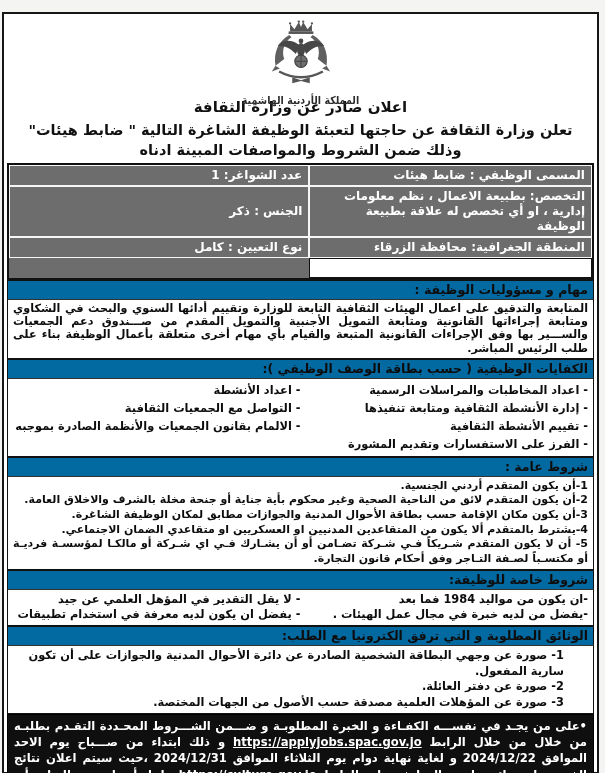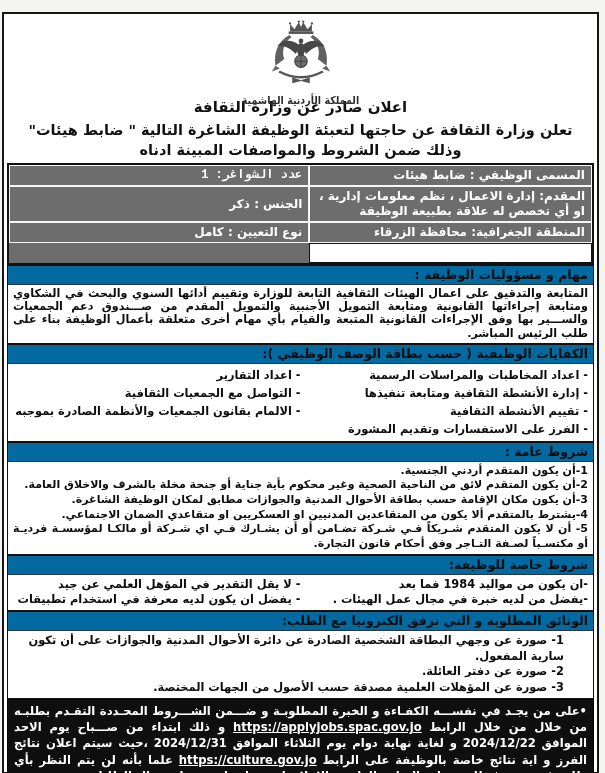--- a/index.html
+++ b/index.html
@@ -26,21 +26,21 @@
   
   .job-table{
     direction:rtl;display:grid;grid-template-columns:48.5% 51.5%;
     border:2px solid #111;background:#6d6d6d;
   }
   .jt-cell{
     color:#fff;font-weight:bold;font-size:12px;line-height:15px;
     padding:2px 6px;border:1px solid #f6f6f6;display:flex;align-items:center;
     text-align:right;box-sizing:border-box;min-height:20px;
   }
-  .jt-cell.indent40{font-family:Liberation Mono, monospace;}
+  .jt-cell.indent40{}
   .jt-cell.white-cell{background:#fff;border-color:#111;}
   
   .sec-header{
     direction:rtl;background:#0369a1;color:#0d0d0d;font-weight:bold;
     font-size:12.5px;line-height:15px;padding:1px 5px 2px;
     border:1px solid #111;border-bottom-color:#333;text-align:right;
   }
   .sec-body{
     direction:rtl;border:1px solid #111;border-top:none;background:#fff;
     color:#0d0d0d;font-weight:bold;padding:2px 5px 3px;text-align:right;
@@ -99,34 +99,34 @@
 
   <div class="title-block">
     <div class="title-1">اعلان صادر عن وزارة الثقافة</div>
     <div class="title-2">تعلن وزارة الثقافة عن حاجتها لتعبئة الوظيفة الشاغرة التالية " ضابط هيئات"</div>
     <div class="title-3">وذلك ضمن الشروط والمواصفات المبينة ادناه</div>
   </div>
 
   <div class="job-table">
     <div class="jt-cell">المسمى الوظيفي :  ضابط هيئات</div>
     <div class="jt-cell indent40">عدد الشواغر:  1</div>
-    <div class="jt-cell">المقدم: إدارة الاعمال ، نظم معلومات إدارية ، او أي تخصص له علاقة بطبيعة الوظيفة</div>
+    <div class="jt-cell">التخصص: بطبيعة الاعمال ، نظم معلومات إدارية ، او أي تخصص له علاقة بطبيعة الوظيفة</div>
     <div class="jt-cell">الجنس : ذكر</div>
     <div class="jt-cell">المنطقة الجغرافية: محافظة الزرقاء</div>
     <div class="jt-cell">نوع التعيين : كامل</div>
     <div class="jt-cell white-cell"></div>
   </div>
 
   <div class="sec-header">مهام و مسؤوليات الوظيفة :</div>
   <div class="sec-body duties-body">المتابعة والتدقيق على اعمال الهيئات الثقافية التابعة للوزارة وتقييم أدائها السنوي والبحث في الشكاوي ومتابعة إجراءاتها القانونية ومتابعة التمويل الأجنبية والتمويل المقدم من صـــندوق دعم الجمعيات والســـير بها وفق الإجراءات القانونية المتبعة والقيام بأي مهام أخرى متعلقة بأعمال الوظيفة بناء على طلب الرئيس المباشر.</div>
 
   <div class="sec-header">الكفايات الوظيفية ( حسب بطاقة الوصف الوظيفي ):</div>
   <div class="sec-body two-col">
     <div class="comp-item">- اعداد المخاطبات والمراسلات الرسمية</div>
-    <div class="comp-item">- اعداد التقارير</div>
+    <div class="comp-item">- اعداد الأنشطة</div>
     <div class="comp-item">- إدارة الأنشطة الثقافية ومتابعة تنفيذها</div>
     <div class="comp-item">- التواصل مع الجمعيات الثقافية</div>
     <div class="comp-item">- تقييم الأنشطة الثقافية</div>
     <div class="comp-item">- الالمام بقانون الجمعيات والأنظمة الصادرة بموجبه</div>
     <div class="comp-item">- الفرز على الاستفسارات وتقديم المشورة</div>
     <div class="comp-item"></div>
   </div>
 
   <div class="sec-header">شروط عامة :</div>
   <div class="sec-body">

